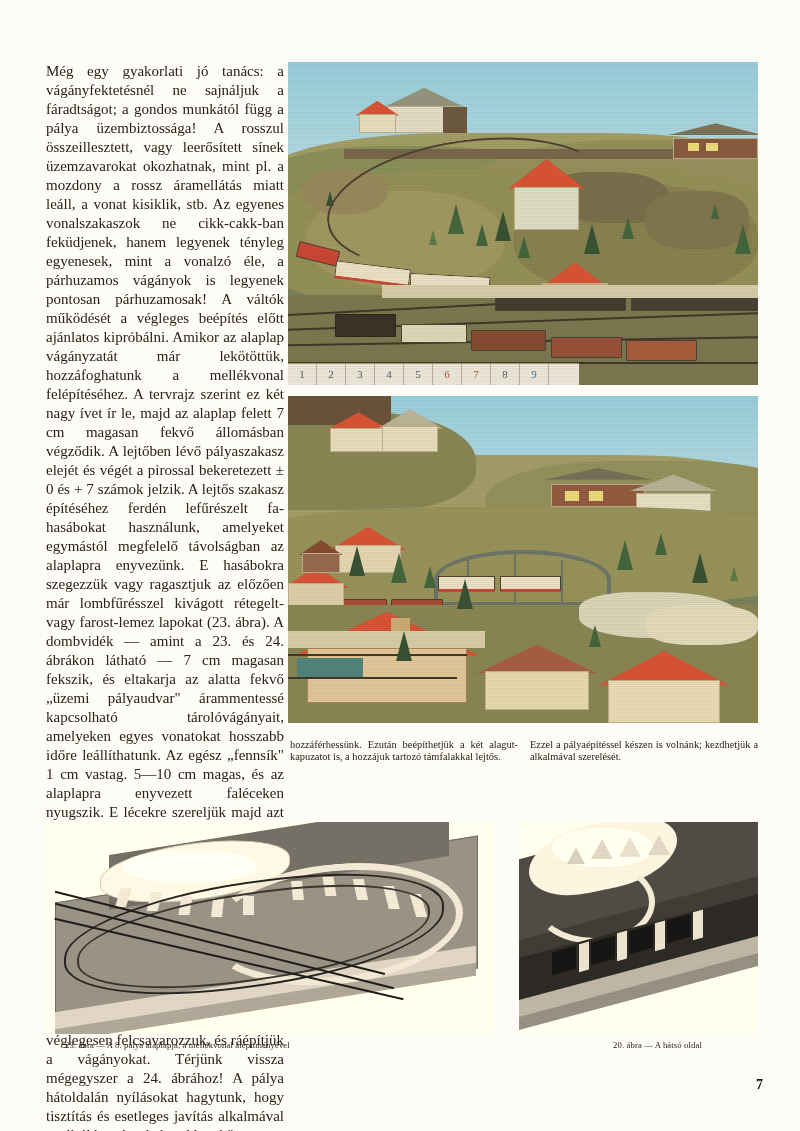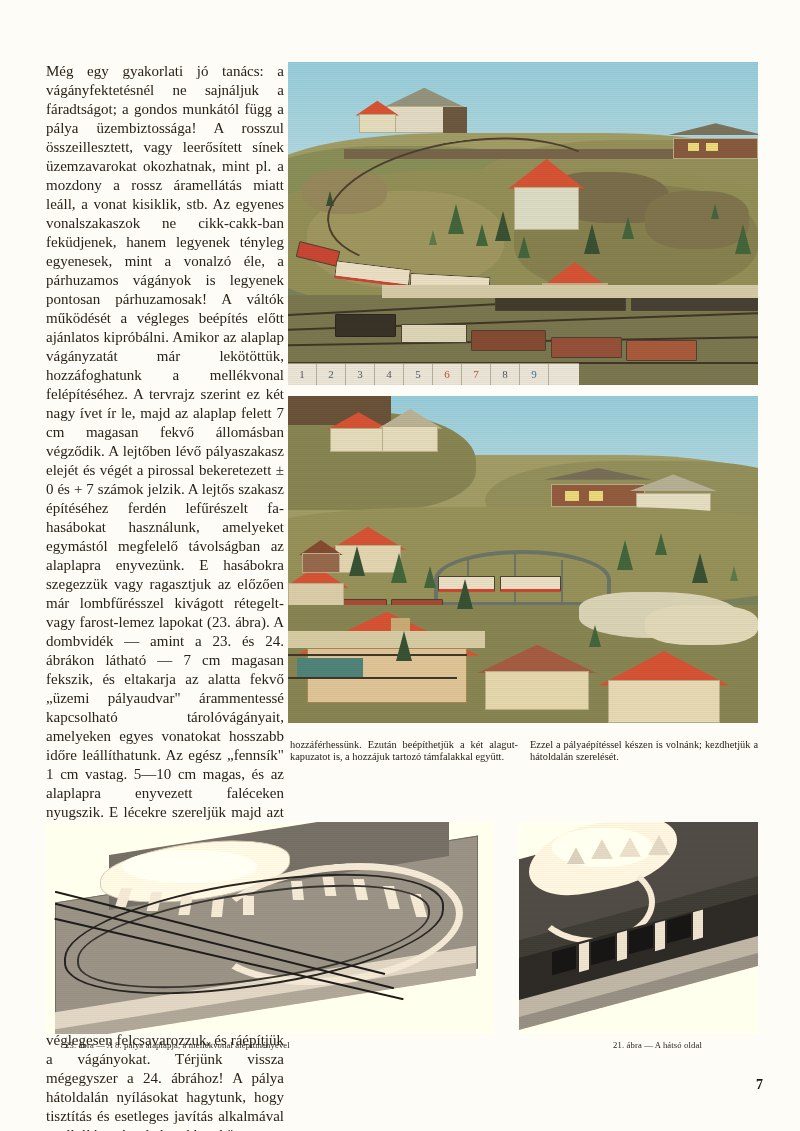--- a/index.html
+++ b/index.html
@@ -293,24 +293,24 @@
     <div class="tree" style="left:78%;top:42%"></div>
     <div class="tree l dk" style="left:86%;top:48%"></div>
     <div class="tree s lt" style="left:94%;top:52%"></div>
     <div class="tree l dk" style="left:23%;top:72%"></div>
     <div class="tree" style="left:64%;top:70%"></div>
     <div class="warm"></div>
     <div class="grain"></div>
   </div>
 
   <div class="col" id="cont-a">
-    <p>hozzáférhessünk. Ezután beépíthetjük a két alagut-kapuzatot is, a hozzájuk tartozó támfalakkal együtt.</p>
+    <p>hozzáférhessünk. Ezután beépíthetjük a két alagut-kapuzatot is, a hozzájuk tartozó támfalakkal lejtős.</p>
   </div>
   <div class="col" id="cont-b">
-    <p>Ezzel a pályaépítéssel készen is volnánk; kezdhetjük a hátoldalán szerelését.</p>
+    <p>Ezzel a pályaépítéssel készen is volnánk; kezdhetjük a alkalmával szerelését.</p>
   </div>
 
   <div class="photo bw" id="photo-bl" style="background:#f4f2ea;">
 
     <div class="board" style="left:2%;top:22%;width:94%;height:62%;background:#8e8a80;
          transform:skewY(-9deg);border:1px solid #6c675e;"></div>
     <div class="board" style="left:2%;top:74%;width:94%;height:12%;background:#cdc7b6;
          transform:skewY(-9deg);"></div>
     <div class="board" style="left:2%;top:82%;width:94%;height:6%;background:#a39c8c;
          transform:skewY(-9deg);"></div>
@@ -378,17 +378,17 @@
     <div class="board" style="left:41%;top:52%;width:4%;height:13%;background:#d8d1bd;transform:skewY(-15deg);"></div>
     <div class="board" style="left:57%;top:47%;width:4%;height:13%;background:#d8d1bd;transform:skewY(-15deg);"></div>
     <div class="board" style="left:73%;top:42%;width:4%;height:13%;background:#d8d1bd;transform:skewY(-15deg);"></div>
 
     <div class="board" style="left:-6%;top:68%;width:118%;height:10%;background:#b0a993;transform:skewY(-15deg);"></div>
     <div class="board" style="left:-6%;top:76%;width:118%;height:6%;background:#8d8678;transform:skewY(-15deg);"></div>
     <div class="grain" style="opacity:.55"></div>
   </div>
 
   <div class="caption" id="cap23">23. ábra — A 8. pálya alaplapja, a mellékvonal alépítményével</div>
-  <div class="caption" id="cap24">21. ábra — A hátsó oldal</div>
+  <div class="caption" id="cap24">20. ábra — A hátsó oldal</div>
 
   <div id="page-no">7</div>
 
 </div>
 
 </body></html>

